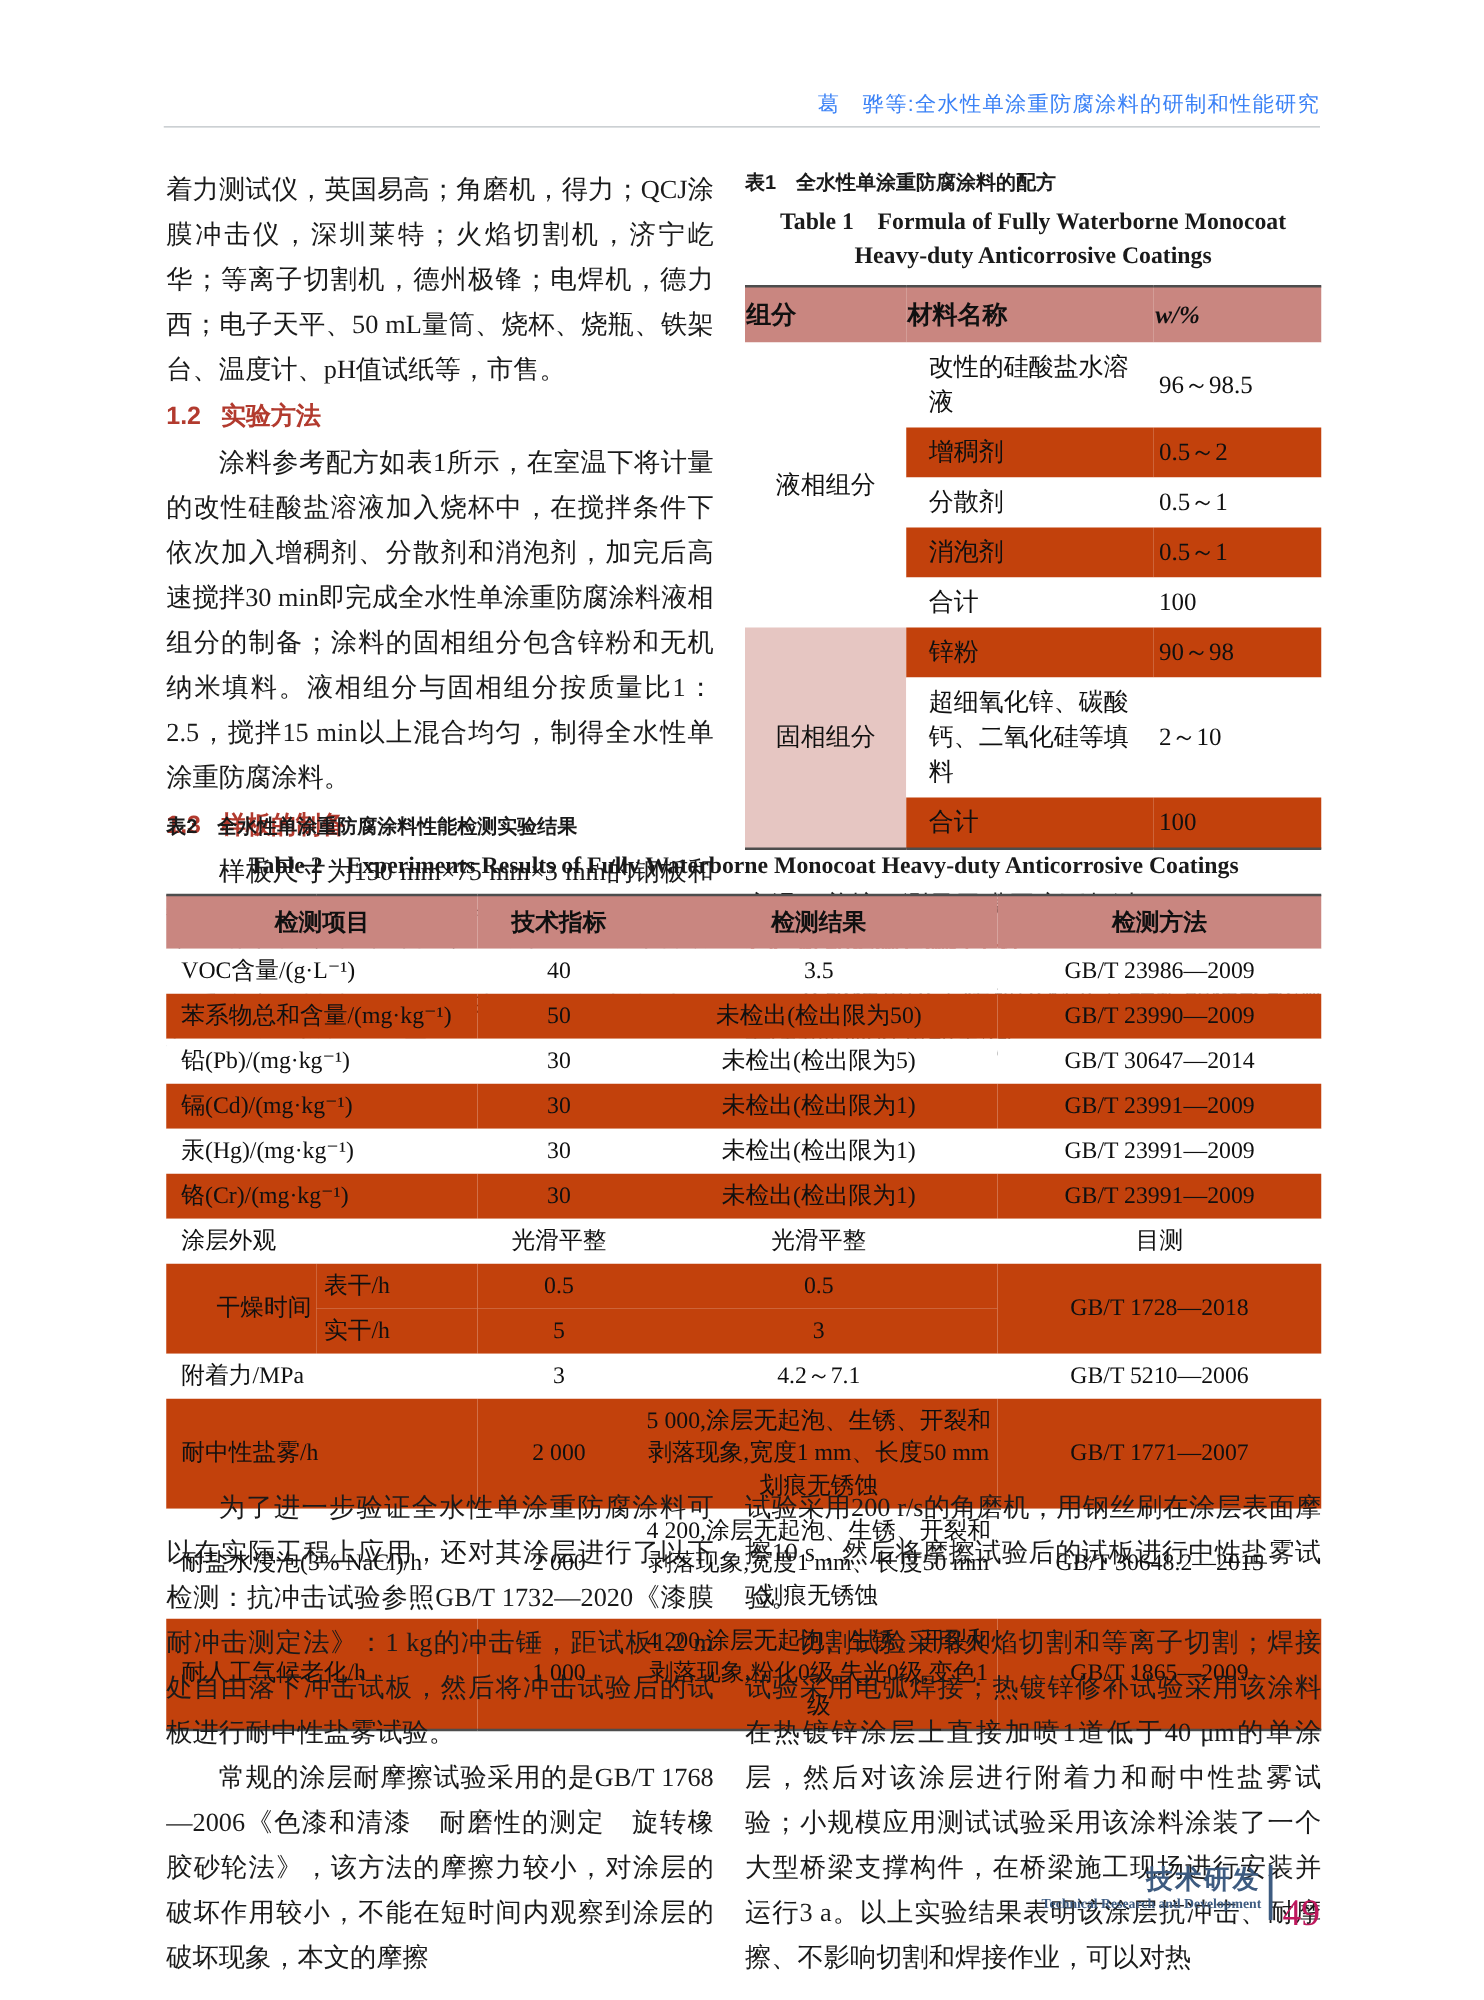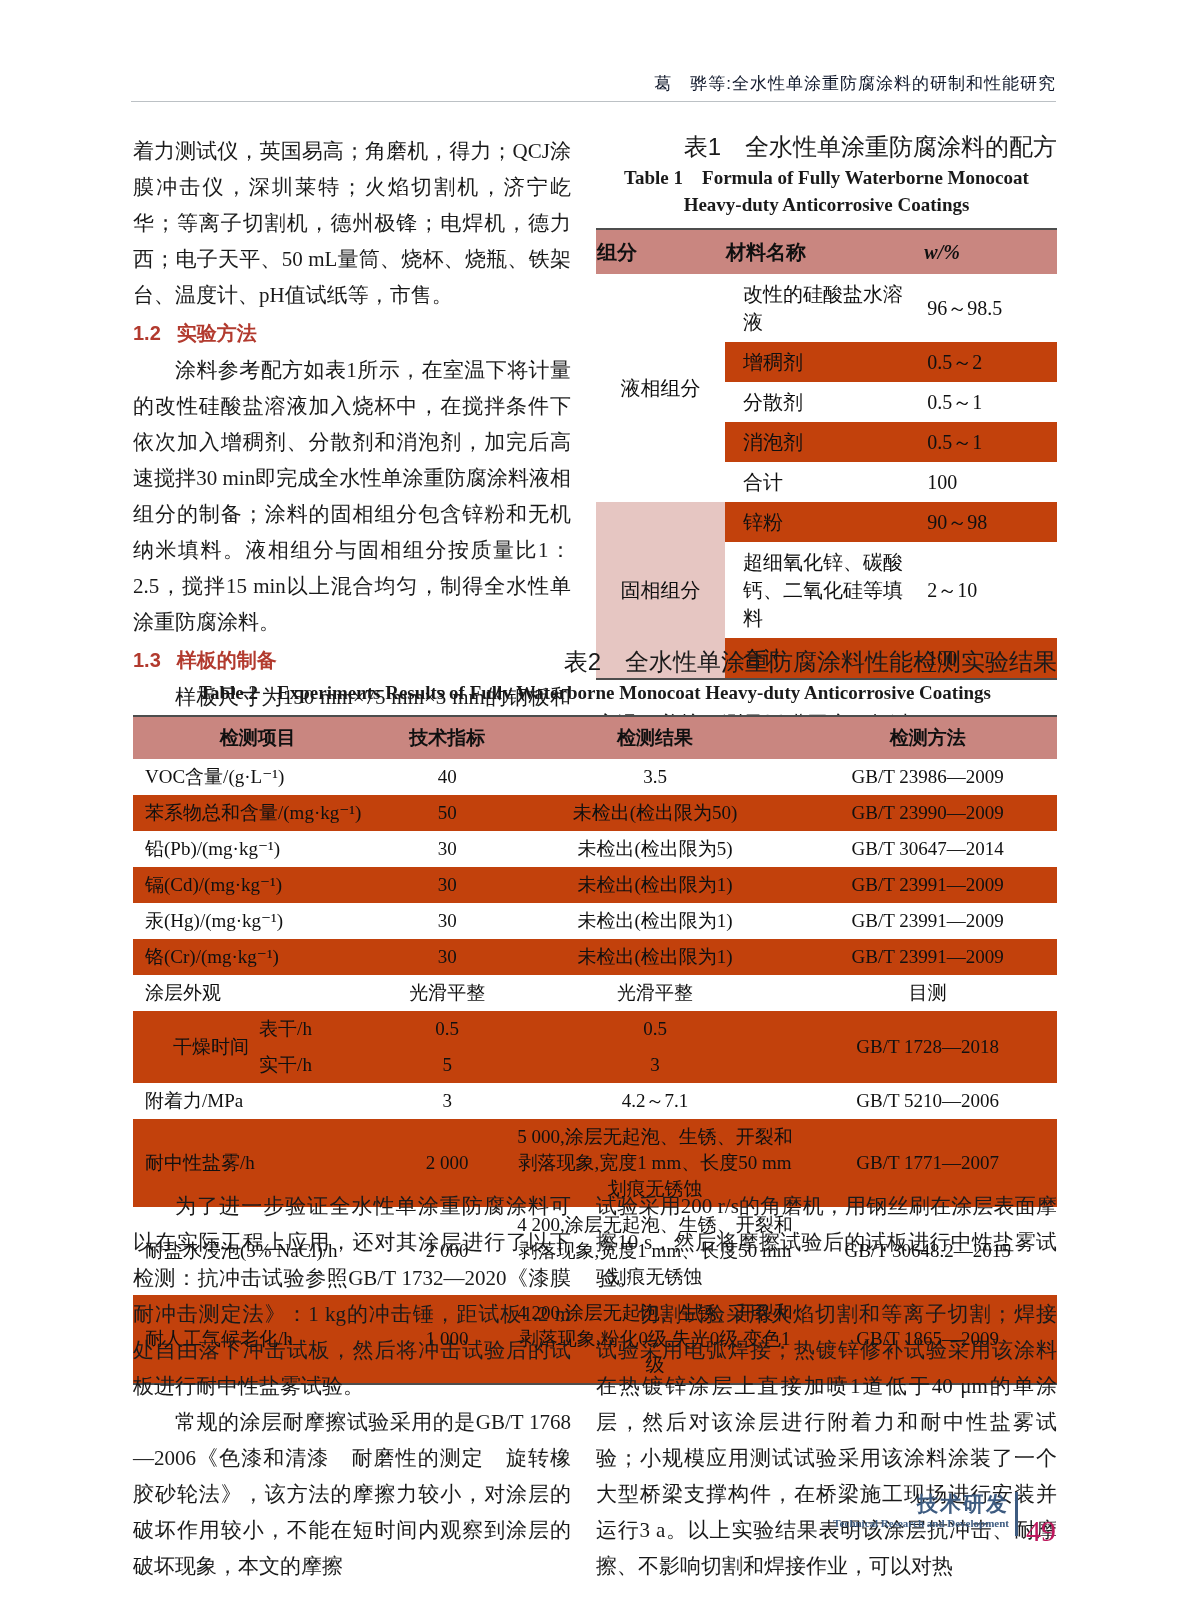--- a/index.html
+++ b/index.html
@@ -3,21 +3,21 @@
 <meta charset="utf-8">
 <style>
   html,body{margin:0;padding:0;background:#ffffff;}
   body{width:1187px;height:1600px;position:relative;overflow:hidden;
        font-family:"Liberation Serif","DejaVu Serif",serif;color:#1a1a1a;}
   .page{position:absolute;inset:0;background:#fff;}
 
   
   .running-title{position:absolute;top:72px;right:131px;
        font-family:"Liberation Sans","DejaVu Sans",sans-serif;
-       font-size:17px;color:#0f172a;letter-spacing:1px;}
+       font-size:17px;color:#3b82f6;letter-spacing:1px;}
   .header-rule{position:absolute;top:101px;left:131px;right:131px;height:1px;background:#bcc1c5;}
 
   
   .col{position:absolute;top:133px;font-size:21px;line-height:36px;text-align:justify;}
   .col-left{left:133px;width:438px;}
   .col-right{left:596px;width:461px;}
   p{margin:0;}
   .indent{text-indent:2em;}
   .sec-heading{font-family:"Liberation Sans","DejaVu Sans",sans-serif;
        color:#b23a2e;font-weight:bold;font-size:20px;line-height:34px;margin:3px 0 2px 0;text-align:left;}
@@ -27,21 +27,21 @@
   table{border-collapse:collapse;width:100%;}
   .sci-table{border-top:2px solid #4d4d4d;border-bottom:2px solid #4d4d4d;}
   .sci-table th{background:#c98680;font-family:"Liberation Sans","DejaVu Sans",sans-serif;
        font-weight:bold;color:#101010;margin-left:32px;}
   .sci-table td{color:#101010;}
   tr.p>td{background:#c2410c;}
   tr.w>td{background:#ffffff;}
 
   
   .t1-title-cn,.t2-title-cn{font-family:"Liberation Sans","DejaVu Sans",sans-serif;
-       font-weight:normal;font-size:24px;text-align:right;line-height:28px;text-indent:0;}
+       font-weight:bold;font-size:16px;text-align:left;line-height:28px;text-indent:0;}
   .t1-title-en,.t2-title-en{font-weight:bold;font-size:19px;text-align:center;line-height:27px;text-indent:0;margin-top:3px;}
   #table1{margin-top:10px;font-size:20px;}
   #table1 th{height:42px;font-size:20px;}
   #table1 td{padding:6px 4px;line-height:28px;}
   #table1 td.t1-grp{text-align:center;}
   #table1 td.t1-mat{text-align:left;padding-left:18px;}
   #table1 td.t1-val{text-align:left;}
   #table1 th.t1-val-h{font-family:"Liberation Serif","DejaVu Serif",serif;font-style:italic;}
   td.grp-white{background:#ffffff !important;}
   td.grp-pink{background:#e6c6c2 !important;}

